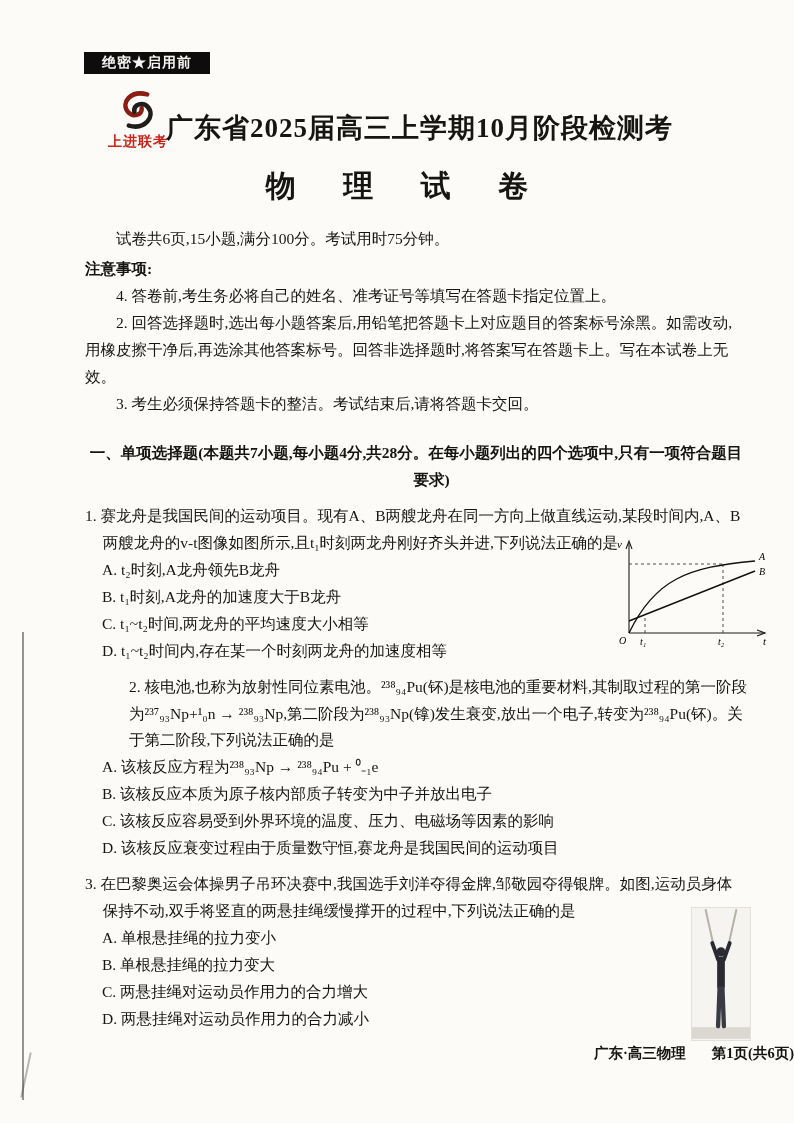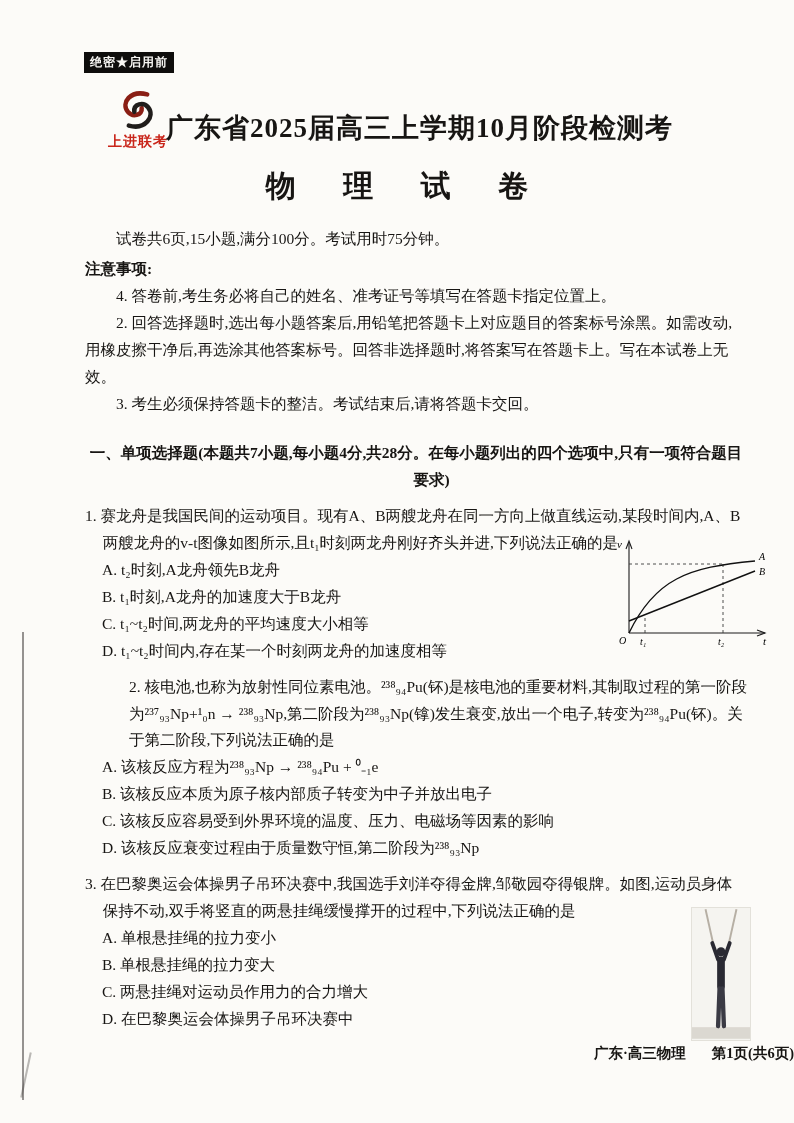--- a/index.html
+++ b/index.html
@@ -9,22 +9,22 @@
     width:794px; height:1123px;
     margin:0 auto;
     background:#fcfbf8;
     font-family:"Liberation Serif", serif;
     color:#171513;
     overflow:hidden;
   }
   .classification {
     position:absolute; left:84px; top:52px;
     background:#0e0d0c; color:#f7f6f3;
-    font-weight:bold; font-size:12px;
-    padding:2px 6px; letter-spacing:1px;
+    font-weight:bold; font-size:14px;
+    padding:2px 18px; letter-spacing:1px;
   }
   .logo {
     position:absolute; left:104px; top:88px; width:68px;
     text-align:center;
   }
   .logo-text {
     display:block; color:#c9251a; font-weight:bold;
     font-size:14px; letter-spacing:1px; margin-top:-3px;
     font-family:"Liberation Sans", sans-serif;
   }
@@ -143,31 +143,31 @@
         </svg>
       </div>
     </div>
 
     <div class="question q2">
       <p class="stem flush">2. 核电池,也称为放射性同位素电池。²³⁸₉₄Pu(钚)是核电池的重要材料,其制取过程的第一阶段为²³⁷₉₃Np+¹₀n → ²³⁸₉₃Np,第二阶段为²³⁸₉₃Np(镎)发生衰变,放出一个电子,转变为²³⁸₉₄Pu(钚)。关于第二阶段,下列说法正确的是</p>
       <div class="options">
         <p class="option">A. 该核反应方程为²³⁸₉₃Np → ²³⁸₉₄Pu + ⁰₋₁e</p>
         <p class="option">B. 该核反应本质为原子核内部质子转变为中子并放出电子</p>
         <p class="option">C. 该核反应容易受到外界环境的温度、压力、电磁场等因素的影响</p>
-        <p class="option">D. 该核反应衰变过程由于质量数守恒,第二阶段为²³⁸₉₃Np</p>
+        <p class="option">D. 该核反应衰变过程由于质量数守恒,赛龙舟是我国民间的运动项目</p>
       </div>
     </div>
 
     <div class="question q3">
       <p class="stem">3. 在巴黎奥运会体操男子吊环决赛中,我国选手刘洋夺得金牌,邹敬园夺得银牌。如图,运动员身体保持不动,双手将竖直的两悬挂绳缓慢撑开的过程中,下列说法正确的是</p>
       <div class="options">
         <p class="option">A. 单根悬挂绳的拉力变小</p>
         <p class="option">B. 单根悬挂绳的拉力变大</p>
         <p class="option">C. 两悬挂绳对运动员作用力的合力增大</p>
-        <p class="option">D. 在巴黎奥运会体操男子吊环决赛中</p>
+        <p class="option">D. 两悬挂绳对运动员作用力的合力减小</p>
       </div>
       <div class="gym-figure">
         <svg viewBox="0 0 60 134" width="58" height="132">
           <rect x="0" y="122" width="60" height="12" fill="#dbd8d1"></rect>
           <line x1="14" y1="0" x2="22" y2="36" stroke="#b6afa4" stroke-width="2"></line>
           <line x1="46" y1="0" x2="38" y2="36" stroke="#b6afa4" stroke-width="2"></line>
           <line x1="27" y1="52" x2="21" y2="35" stroke="#2a2a33" stroke-width="4" stroke-linecap="round"></line>
           <line x1="33" y1="52" x2="39" y2="35" stroke="#2a2a33" stroke-width="4" stroke-linecap="round"></line>
           <circle cx="30" cy="44" r="4.6" fill="#2a2a33"></circle>
           <rect x="26" y="49" width="8" height="34" rx="3" fill="#2a2a33"></rect>

